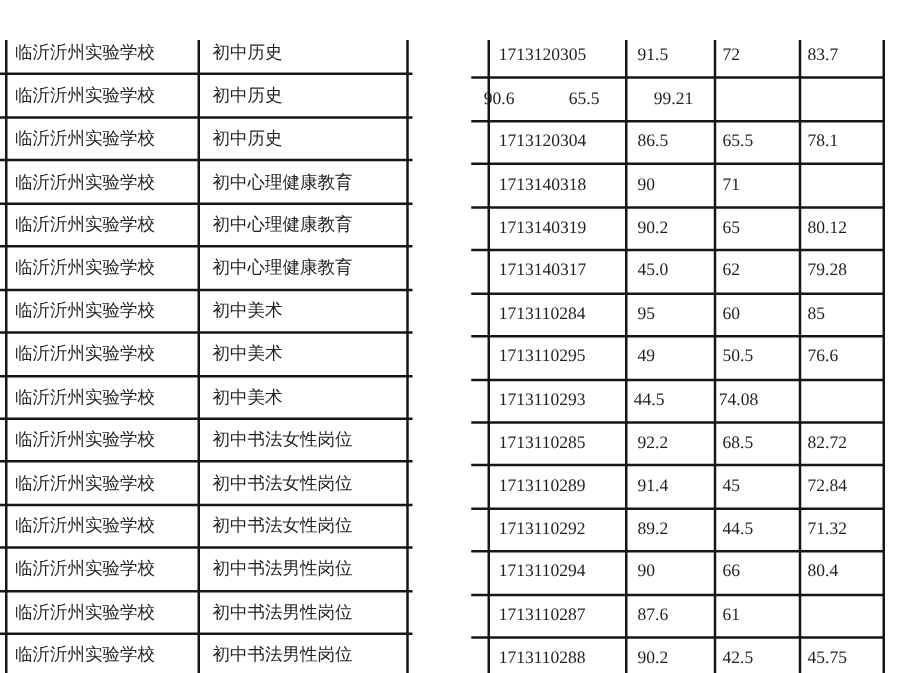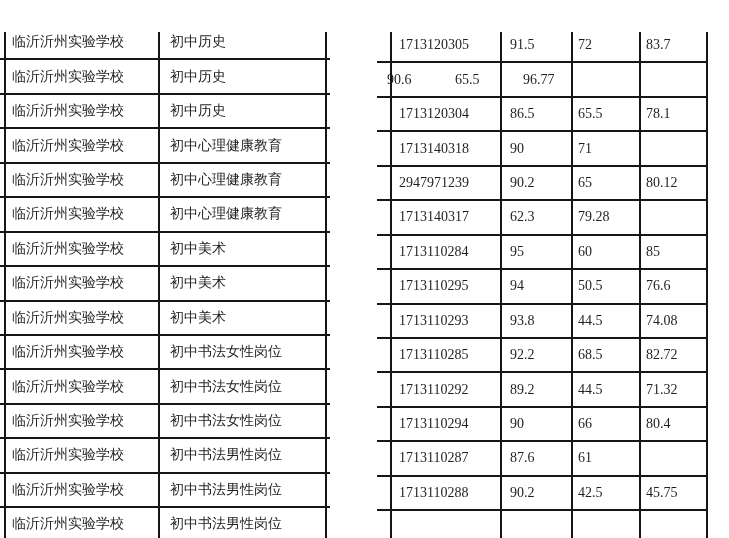--- a/index.html
+++ b/index.html
@@ -104,67 +104,73 @@
   <div class="rows-right">
       <div class="row">
         <div class="cell c-id">1713120305</div>
         <div class="cell c-written">91.5</div>
         <div class="cell c-interview">72</div>
         <div class="cell c-total">83.7</div>
       </div>
       <div class="row">
         <div class="cell c-written">90.6</div>
         <div class="cell c-interview">65.5</div>
-        <div class="cell c-total">96.77</div>
+        <div class="cell c-total">99.21</div>
       </div>
       <div class="row">
         <div class="cell c-id">1713120304</div>
         <div class="cell c-written">86.5</div>
         <div class="cell c-interview">65.5</div>
         <div class="cell c-total">78.1</div>
       </div>
       <div class="row">
         <div class="cell c-id">1713140318</div>
         <div class="cell c-written">90</div>
         <div class="cell c-interview">71</div>
       </div>
       <div class="row">
-        <div class="cell c-id">2947971239</div>
+        <div class="cell c-id">1713140319</div>
         <div class="cell c-written">90.2</div>
         <div class="cell c-interview">65</div>
         <div class="cell c-total">80.12</div>
       </div>
       <div class="row">
         <div class="cell c-id">1713140317</div>
-        <div class="cell c-written">62.3</div>
+        <div class="cell c-written">45.0</div>
+        <div class="cell c-interview">62</div>
         <div class="cell c-total">79.28</div>
       </div>
       <div class="row">
         <div class="cell c-id">1713110284</div>
         <div class="cell c-written">95</div>
         <div class="cell c-interview">60</div>
         <div class="cell c-total">85</div>
       </div>
       <div class="row">
         <div class="cell c-id">1713110295</div>
-        <div class="cell c-written">94</div>
+        <div class="cell c-written">49</div>
         <div class="cell c-interview">50.5</div>
         <div class="cell c-total">76.6</div>
       </div>
       <div class="row">
         <div class="cell c-id">1713110293</div>
-        <div class="cell c-written">93.8</div>
         <div class="cell c-interview">44.5</div>
         <div class="cell c-total">74.08</div>
       </div>
       <div class="row">
         <div class="cell c-id">1713110285</div>
         <div class="cell c-written">92.2</div>
         <div class="cell c-interview">68.5</div>
         <div class="cell c-total">82.72</div>
+      </div>
+      <div class="row">
+        <div class="cell c-id">1713110289</div>
+        <div class="cell c-written">91.4</div>
+        <div class="cell c-interview">45</div>
+        <div class="cell c-total">72.84</div>
       </div>
       <div class="row">
         <div class="cell c-id">1713110292</div>
         <div class="cell c-written">89.2</div>
         <div class="cell c-interview">44.5</div>
         <div class="cell c-total">71.32</div>
       </div>
       <div class="row">
         <div class="cell c-id">1713110294</div>
         <div class="cell c-written">90</div>

